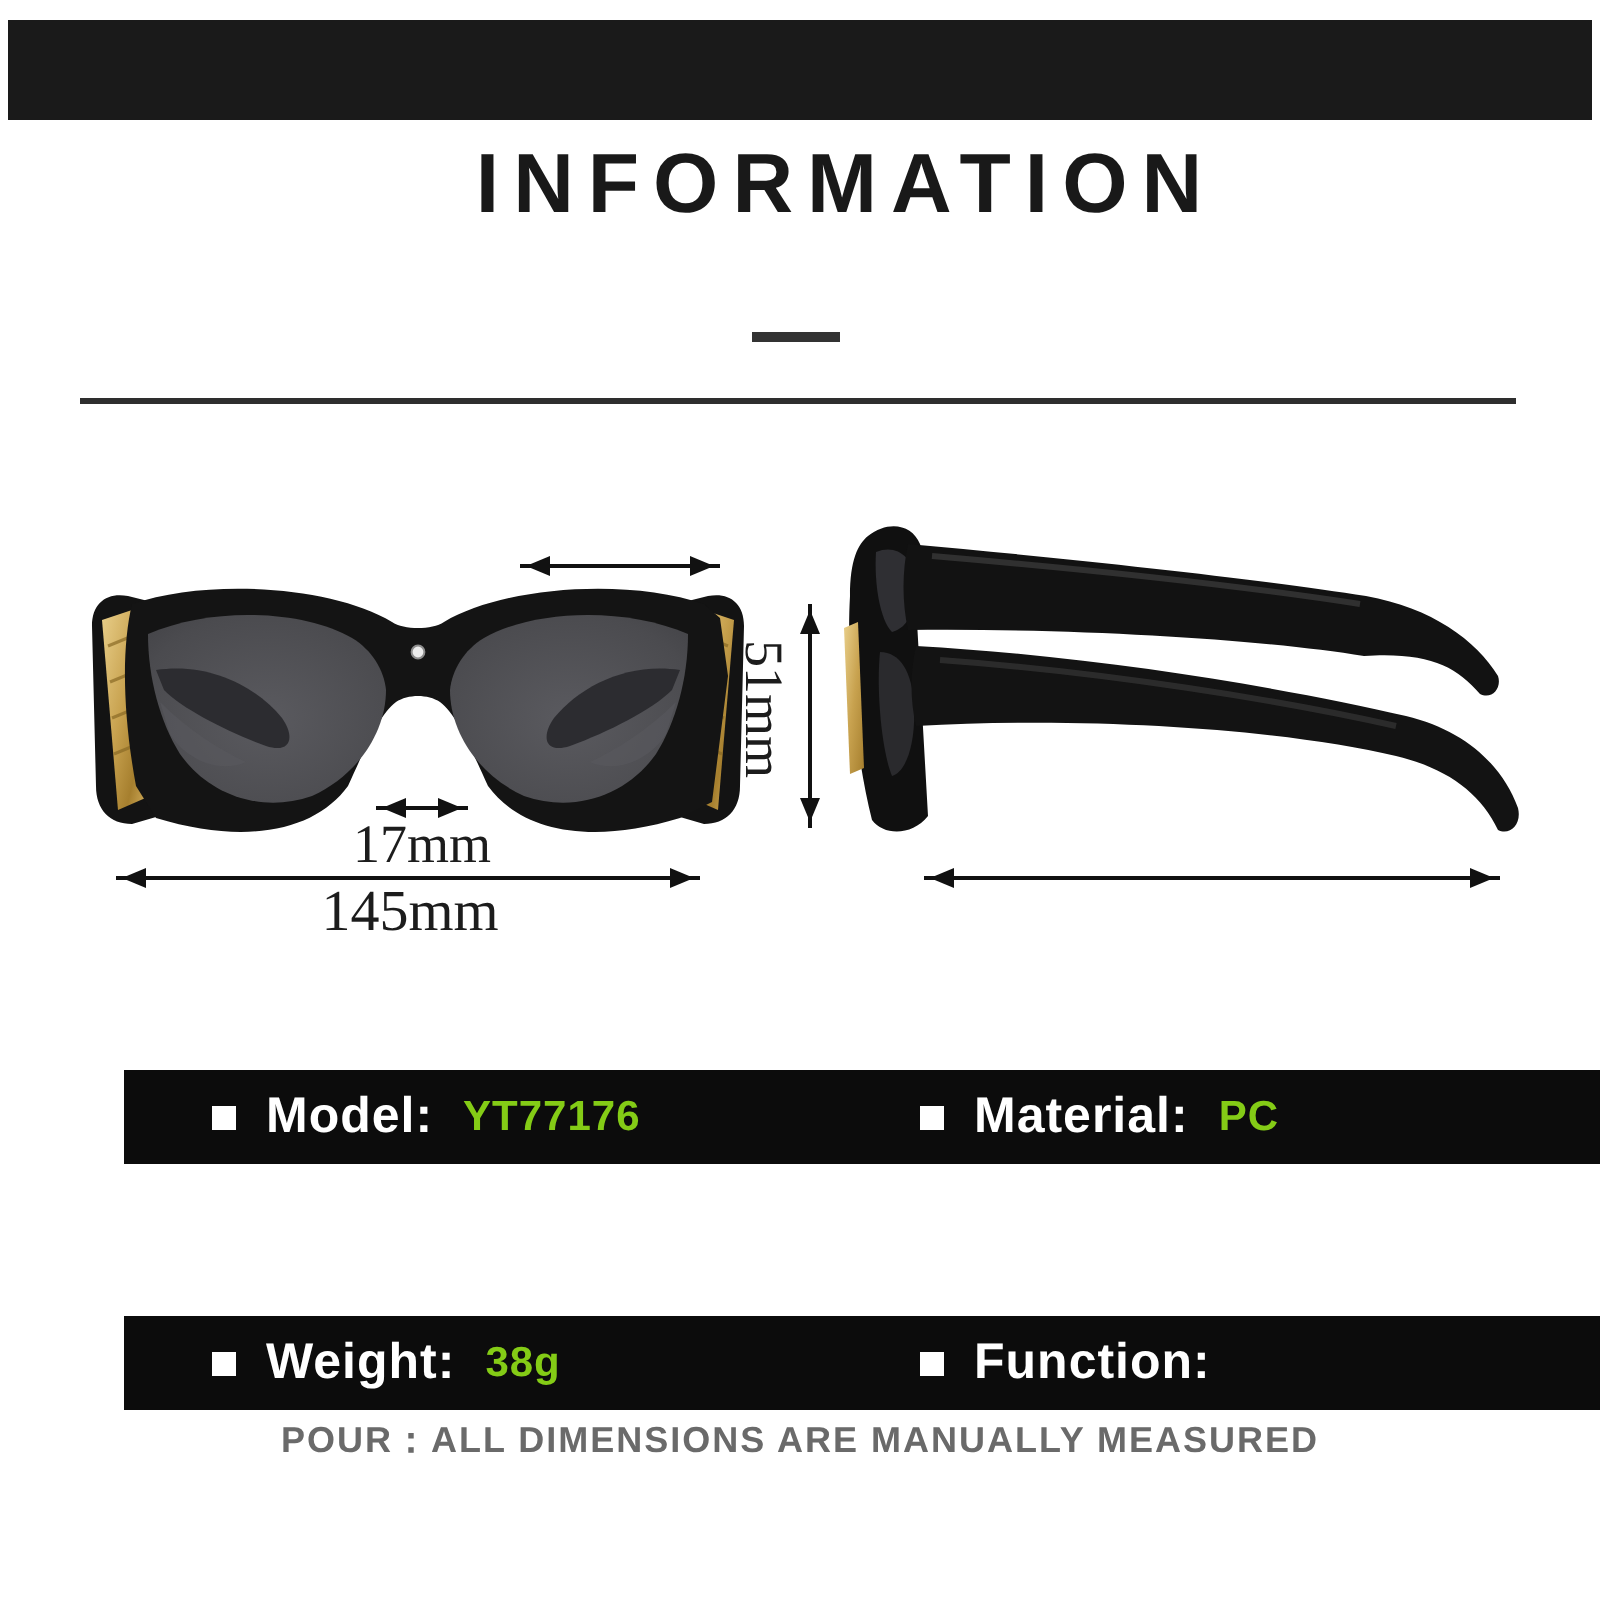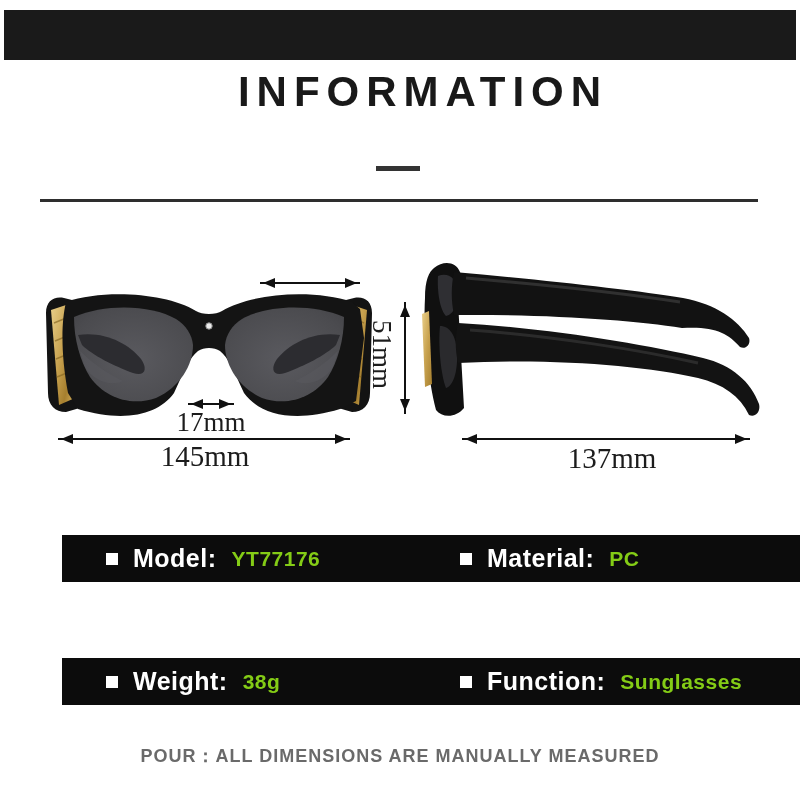--- a/index.html
+++ b/index.html
@@ -49,21 +49,21 @@
   .spec-bar-2{top:645px;margin-top:13px;}
   .spec-group{position:absolute;top:0;height:100%;display:flex;align-items:center;}
   .spec-group.g1{left:44px;}
   .spec-group.g2{left:398px;}
   .bullet{width:12px;height:12px;background:#ffffff;margin-right:15px;flex:0 0 auto;}
   .spec-label{color:#ffffff;font-weight:bold;font-size:25px;letter-spacing:0.5px;white-space:pre;}
   .spec-value{color:#84cc16;font-weight:bold;font-size:21px;margin-left:15px;letter-spacing:0.5px;white-space:pre;}
 
   
   .footer-note{
-    left:0;top:744px;width:800px;text-align:center;
+    left:0;top:708px;width:800px;text-align:center;
     font-size:18px;letter-spacing:1px;color:#6a6a6a;font-weight:bold;
   }
   svg{display:block;}
 </style>
 </head>
 <body>
 
 <div id="stage">
 
   <div class="abs top-banner"></div>
@@ -165,21 +165,20 @@
   <div class="abs dim dim-vertical" style="left:368px;top:320px;">51mm</div>
   <div class="abs arrow-v" style="left:404px;top:302px;height:112px;"></div>
 
   <div class="abs arrow-h" style="left:188px;top:403px;width:46px;"></div>
   <div class="abs dim" style="left:161px;top:408px;width:100px;">17mm</div>
 
   <div class="abs arrow-h" style="left:58px;top:438px;width:292px;"></div>
   <div class="abs dim dim-lg" style="left:130px;top:441px;width:150px;">145mm</div>
 
   <div class="abs arrow-h" style="left:462px;top:438px;width:288px;"></div>
-  <div class="abs dim dim-lg" style="left:537px;top:443px;width:150px;">137mm</div>
 
   <div class="abs spec-bar spec-bar-1">
     <div class="spec-group g1">
       <span class="bullet"></span>
       <span class="spec-label">Model:</span>
       <span class="spec-value">YT77176</span>
     </div>
     <div class="spec-group g2">
       <span class="bullet"></span>
       <span class="spec-label">Material:</span>
@@ -189,19 +188,18 @@
 
   <div class="abs spec-bar spec-bar-2">
     <div class="spec-group g1">
       <span class="bullet"></span>
       <span class="spec-label">Weight:</span>
       <span class="spec-value">38g</span>
     </div>
     <div class="spec-group g2">
       <span class="bullet"></span>
       <span class="spec-label">Function:</span>
-      <span class="spec-value">Sunglasses</span>
     </div>
   </div>
 
   <div class="abs footer-note">POUR：ALL DIMENSIONS ARE MANUALLY MEASURED</div>
 
 </div>
 
 </body></html>

